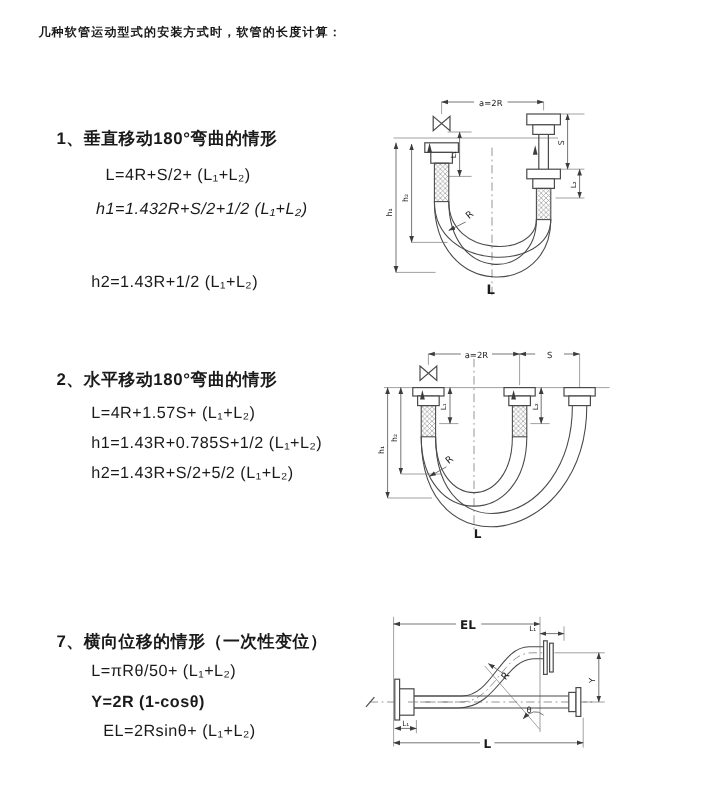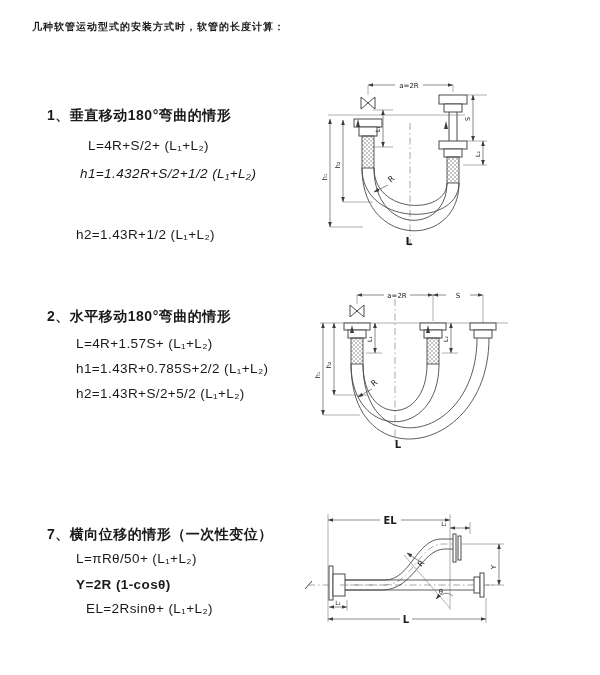--- a/index.html
+++ b/index.html
@@ -26,21 +26,21 @@
 
   <div class="doc-title">几种软管运动型式的安装方式时，软管的长度计算：</div>
 
   <div class="sec-head" style="left:47px;top:107px;">1、垂直移动180°弯曲的情形</div>
   <div class="formula" style="left:68px;top:138px;margin-left:20px;">L=4R+S/2+ (L₁+L₂)</div>
   <div class="formula" style="left:80px;top:166px;font-style:italic;">h1=1.432R+S/2+1/2 (L₁+L₂)</div>
   <div class="formula" style="left:76px;top:190px;margin-top:37px;">h2=1.43R+1/2 (L₁+L₂)</div>
 
   <div class="sec-head" style="left:47px;top:308px;">2、水平移动180°弯曲的情形</div>
   <div class="formula" style="left:76px;top:336px;">L=4R+1.57S+ (L₁+L₂)</div>
-  <div class="formula" style="left:76px;top:361px;">h1=1.43R+0.785S+2/2 (L₁+L₂)</div>
+  <div class="formula" style="left:76px;top:361px;">h1=1.43R+0.785S+1/2 (L₁+L₂)</div>
   <div class="formula" style="left:76px;top:386px;">h2=1.43R+S/2+5/2 (L₁+L₂)</div>
 
   <div class="sec-head" style="left:47px;top:526px;">7、横向位移的情形（一次性变位）</div>
   <div class="formula" style="left:76px;top:551px;">L=πRθ/50+ (L₁+L₂)</div>
   <div class="formula" style="left:76px;top:577px;font-weight:bold;">Y=2R (1-cosθ)</div>
   <div class="formula" style="left:86px;top:601px;">EL=2Rsinθ+ (L₁+L₂)</div>
 
   <svg style="left:315px;top:73px;" width="180" height="178" viewBox="0 0 180 178">
     <defs>
       <marker id="a1" viewBox="0 0 10 10" refX="9.5" refY="5" markerWidth="8" markerHeight="8" orient="auto-start-reverse">

